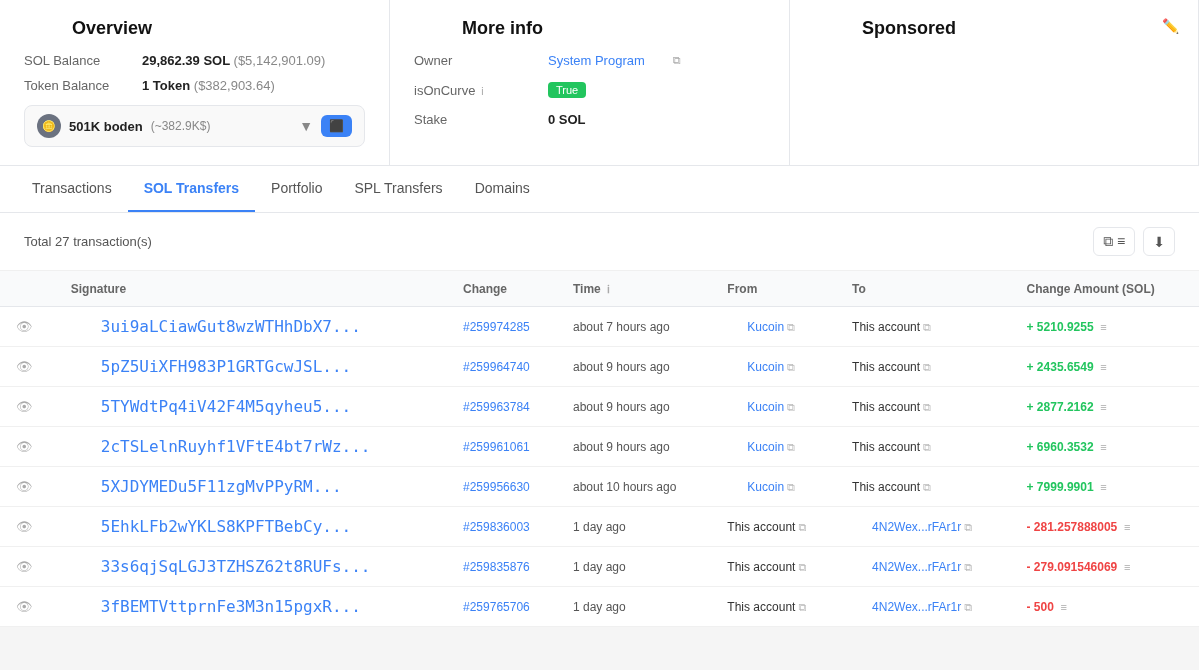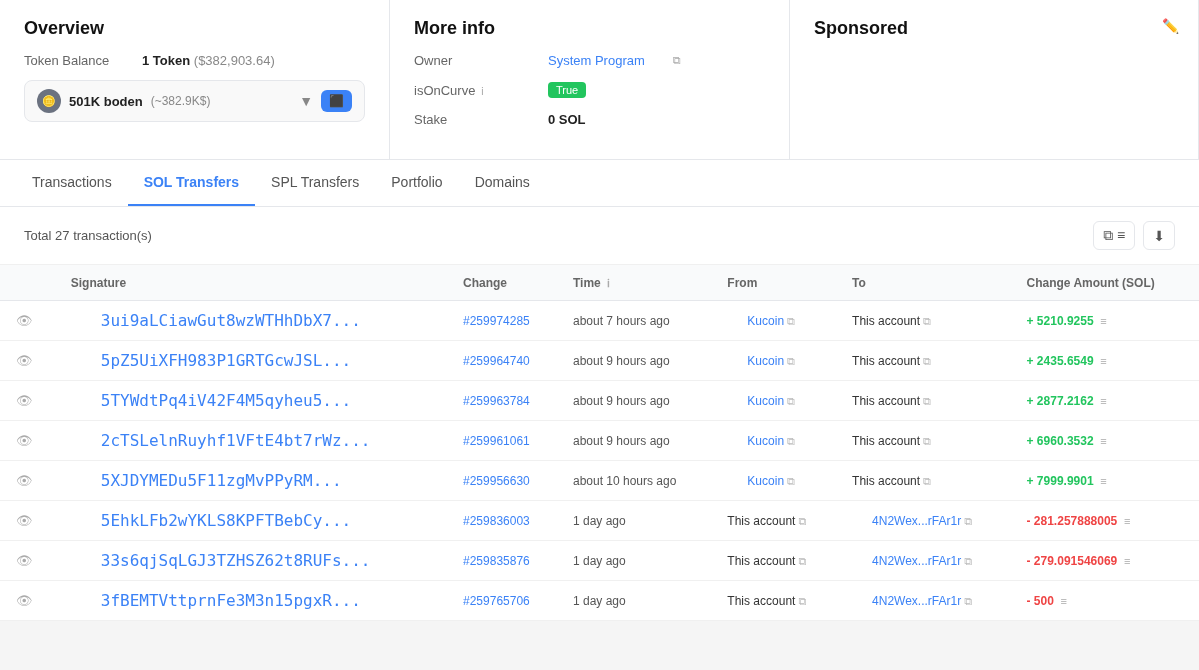--- a/index.html
+++ b/index.html
@@ -13,21 +13,21 @@
 
     .panel {
       padding: 18px 24px;
       border-right: 1px solid #e5e7eb;
     }
 
     .panel-overview { flex: 0 0 390px; }
     .panel-more-info { flex: 0 0 400px; }
     .panel-sponsored { flex: 1; }
 
-    .panel h2 { font-size: 18px; font-weight: 700; margin-bottom: 14px; color: #111; }
+    .panel h2 { font-size: 18px; font-weight: 700; margin-bottom: 14px; color: #111; margin-left: 48px; }
 
     .info-row { display: flex; align-items: center; margin-bottom: 10px; gap: 8px; }
     .info-label { color: #666; min-width: 110px; font-size: 13px; }
     .info-value { font-weight: 600; font-size: 13px; }
     .info-value .usd { color: #888; font-weight: 400; }
 
     .token-badge {
       display: flex; align-items: center; gap: 8px;
       background: #f9f9f9; border: 1px solid #e5e7eb; border-radius: 8px;
       padding: 8px 12px; margin-top: 12px; cursor: pointer;
@@ -95,20 +95,27 @@
     .time-icon { color: #aaa; font-size: 11px; margin-left: 3px; }
   </style>
 </head>
 <body>
 
 <div class="top-panels">
 
   <div class="panel panel-overview">
     <h2>Overview</h2>
     <div class="info-row">
+      <span class="info-label">SOL Balance</span>
+      <span class="info-value">
+        <span>29,862.39 SOL</span>
+        <span class="usd">($5,142,901.09)</span>
+      </span>
+    </div>
+    <div class="info-row">
       <span class="info-label">Token Balance</span>
       <span class="info-value">
         <span>1 Token</span>
         <span class="usd">($382,903.64)</span>
       </span>
     </div>
     <div class="token-badge">
       <div class="token-badge-icon">🪙</div>
       <span class="token-badge-label">501K boden</span>
       <span class="token-badge-sub">(~382.9K$)</span>
@@ -140,22 +147,22 @@
   <div class="panel panel-sponsored">
     <h2>Sponsored</h2>
     <span class="sponsored-edit">✏️</span>
   </div>
 
 </div>
 
 <div class="tabs">
   <div class="tab">Transactions</div>
   <div class="tab active">SOL Transfers</div>
+  <div class="tab">Portfolio</div>
   <div class="tab">SPL Transfers</div>
-  <div class="tab">Portfolio</div>
   <div class="tab">Domains</div>
 </div>
 
 <div class="table-area">
   <div class="table-header-row">
     <span class="total-label">Total 27 transaction(s)</span>
     <div class="table-actions">
       <button class="table-action-btn">⧉ ≡</button>
       <button class="table-action-btn">⬇</button>
     </div>

